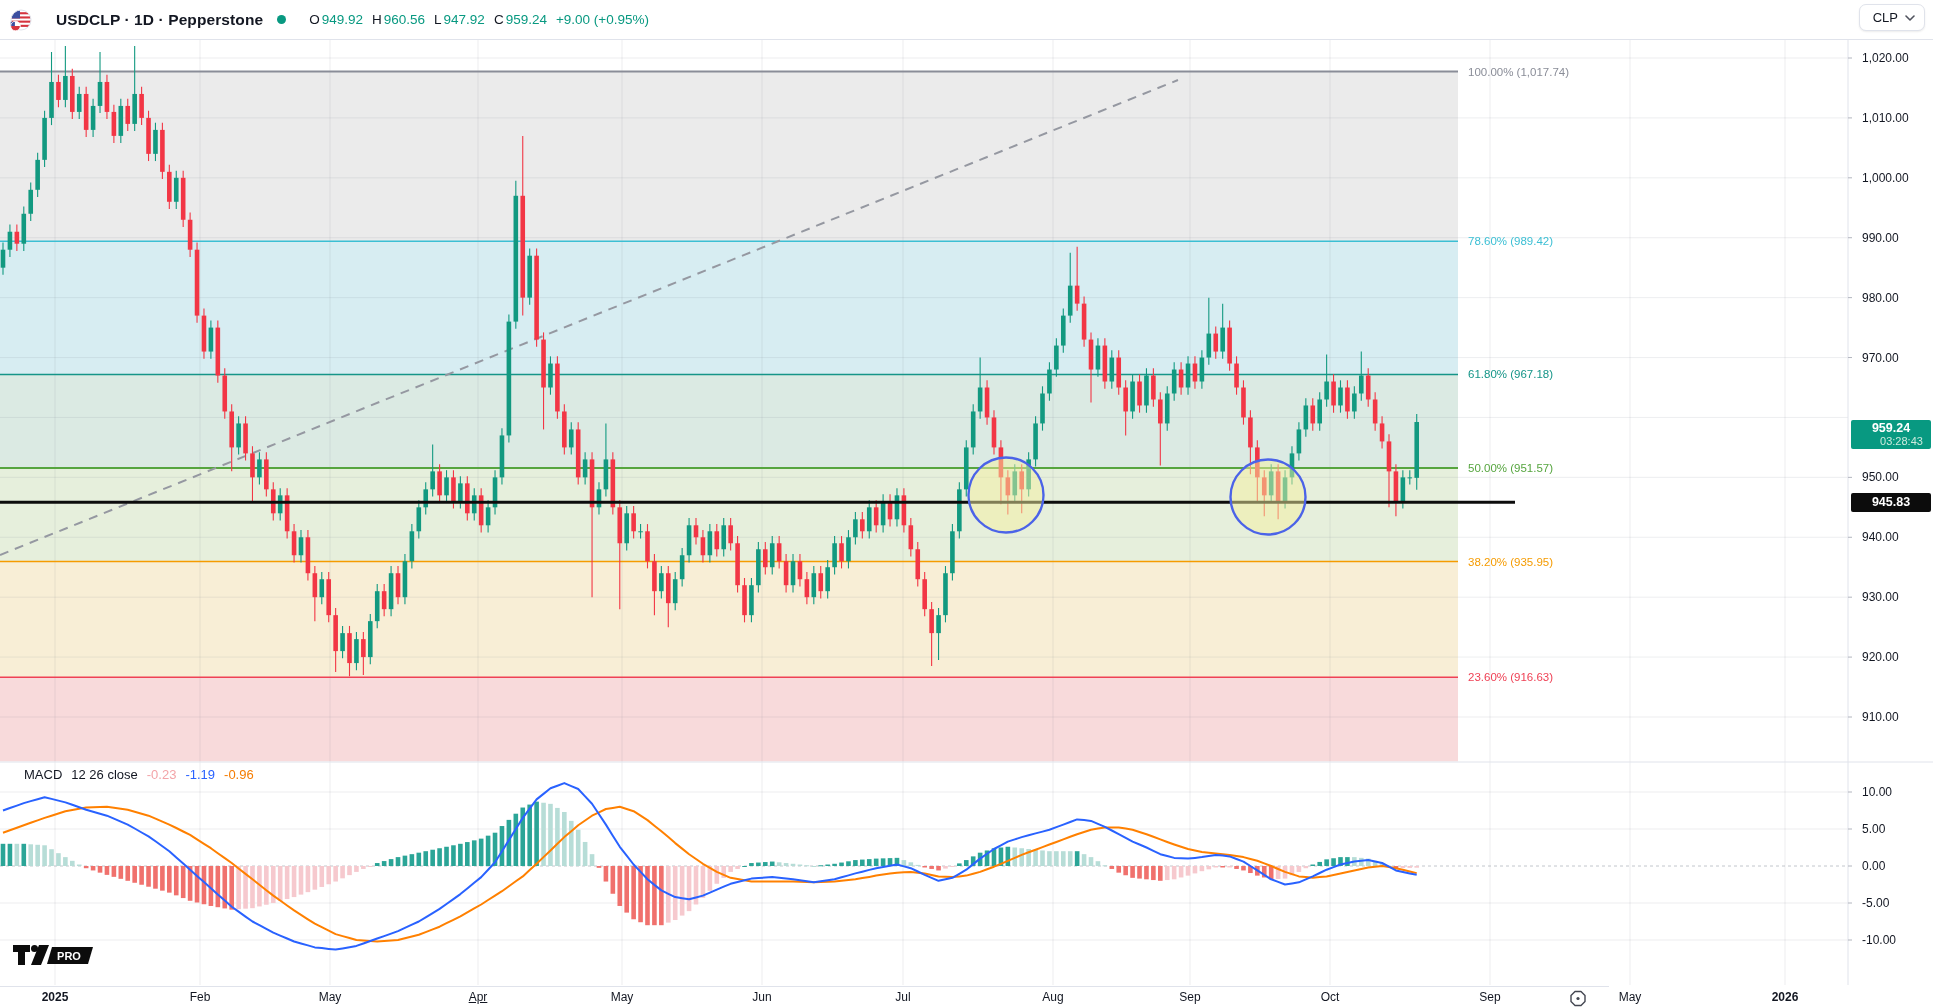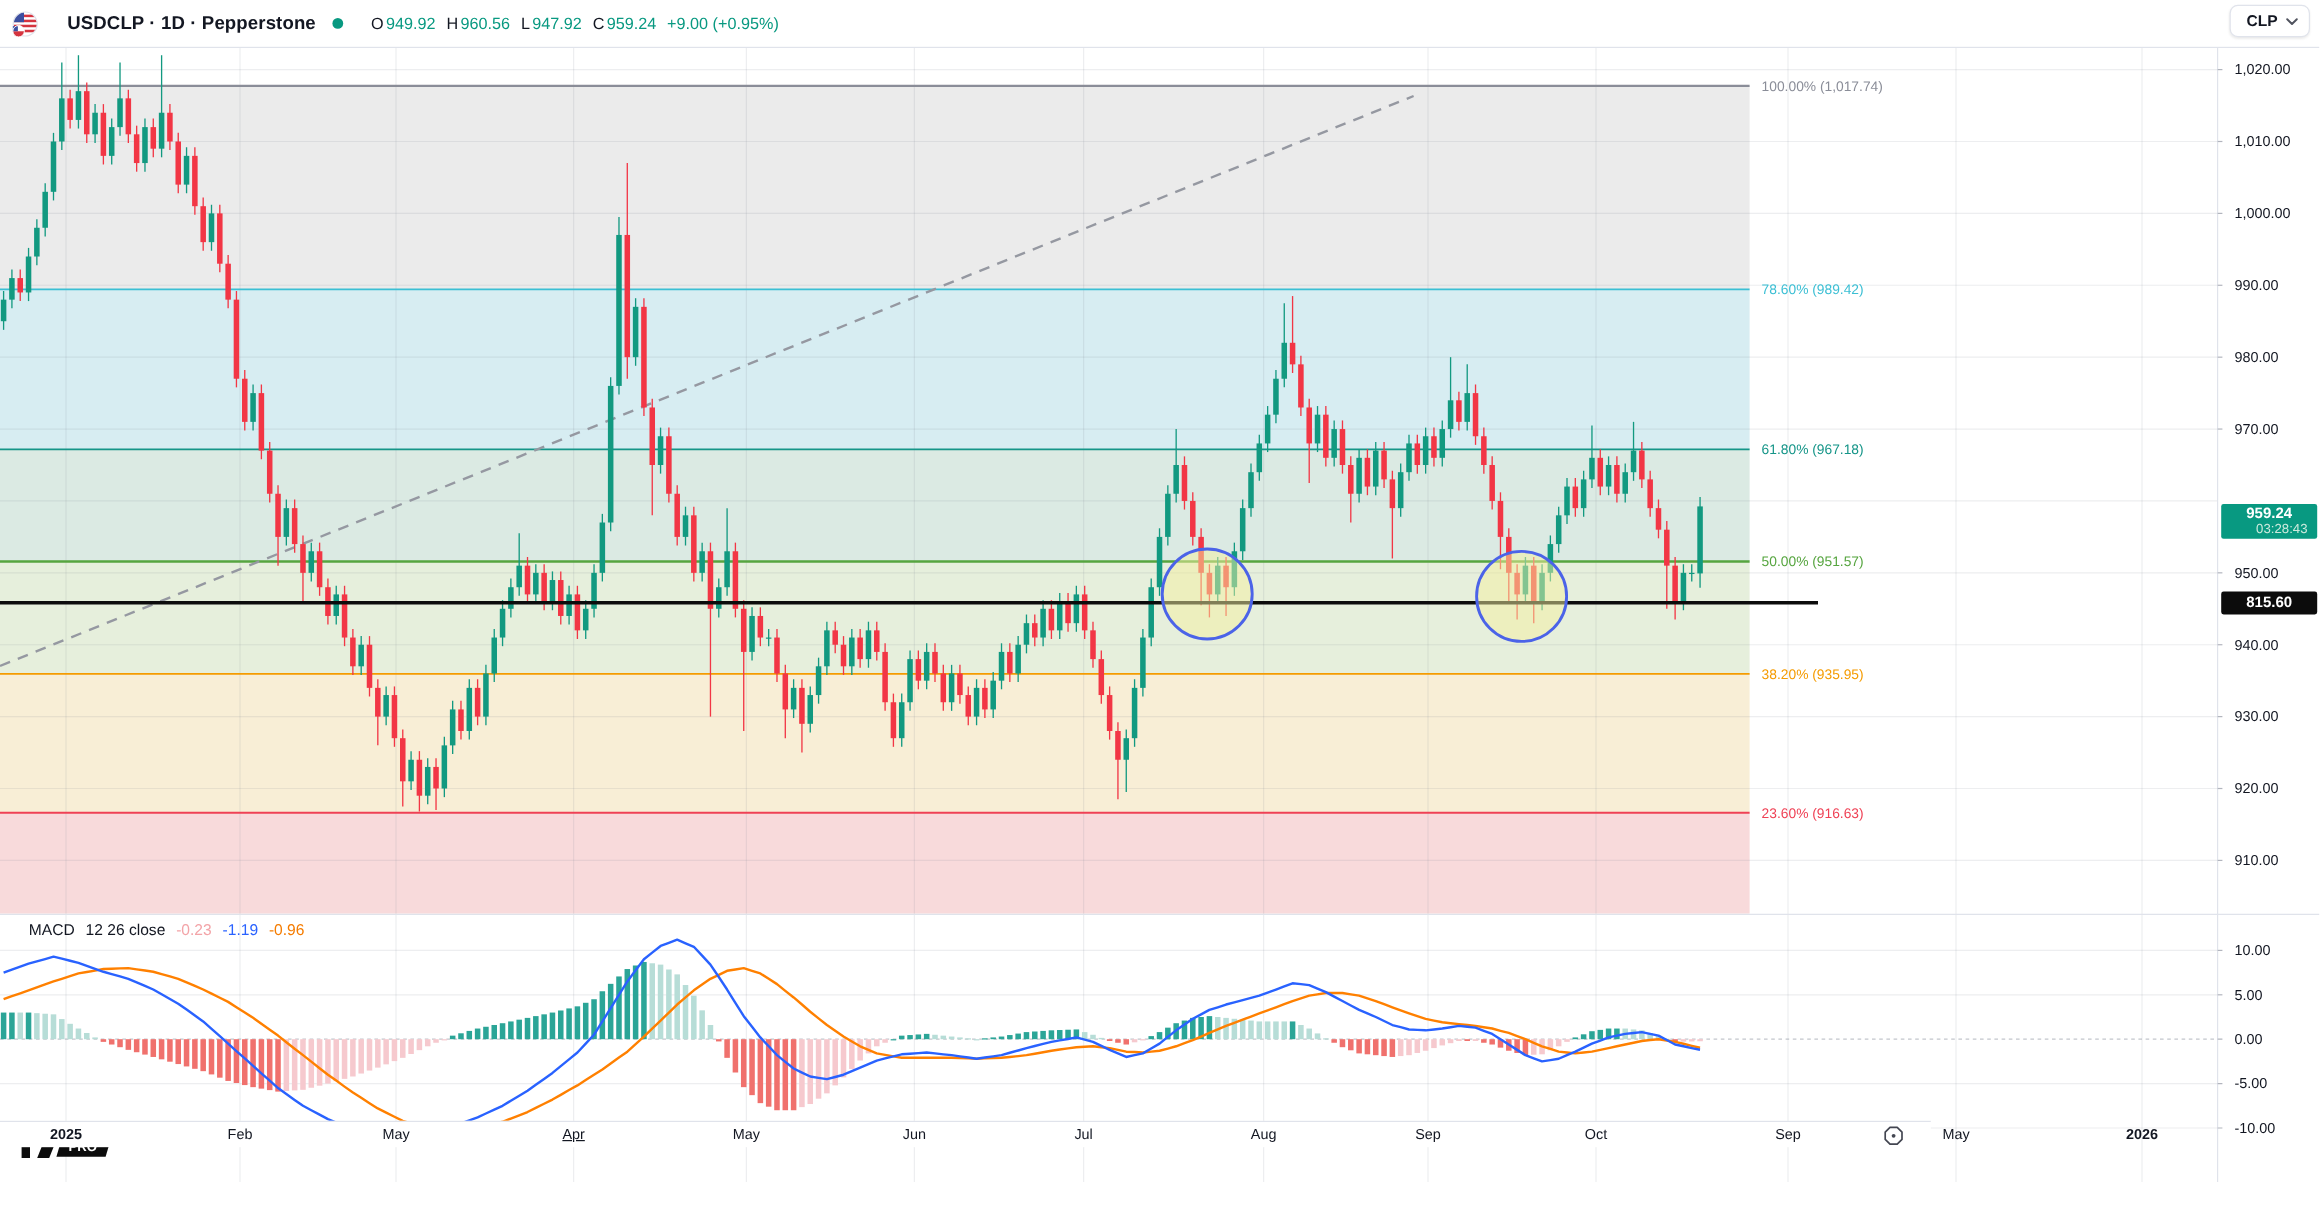--- a/index.html
+++ b/index.html
@@ -15,37 +15,37 @@
   .sym-title { margin-left:24px; font-size:15.5px; font-weight:700; color:#131722; letter-spacing:.1px; }
   .status-dot { width:9px; height:9px; border-radius:50%; background:#089981; margin-left:14px; }
   .ohlc { display:flex; align-items:center; margin-left:14px; font-size:13.5px; }
   .ohlc .lbl { color:#131722; margin-left:9px; }
   .ohlc .val { color:#089981; margin-left:2px; }
   .ohlc .chg { color:#089981; margin-left:9px; }
 
   .clp-btn { position:absolute; right:8px; top:4px; height:27px; padding:0 9px 0 13px;
              background:#fff; border:1px solid #e0e3eb; border-radius:7px;
              box-shadow:0 1px 2px rgba(0,0,0,.08); display:flex; align-items:center; gap:7px;
-             font-size:13px; font-weight:700; color:#131722; cursor:pointer; }
+             font-size:13px; font-weight:400; color:#131722; cursor:pointer; }
 
   .badge { position:absolute; left:1851px; width:80px; z-index:4; border-radius:2px;
            text-align:center; color:#fff; }
   #last-badge { top:420px; height:29px; background:#089981; padding-top:2px; }
   #last-badge .p { font-size:12.5px; font-weight:700; line-height:13px; }
   #last-badge .cd { font-size:11px; line-height:12px; color:#cdeadd;margin-left:21px; }
   #line-badge { top:493px; height:19px; background:#0c0c0c; font-size:12.5px; font-weight:700; line-height:19px; }
 
   .macd-row { position:absolute; left:24px; top:767px; display:flex; gap:9px; align-items:baseline;
               font-size:13px; z-index:4; }
   .macd-row .t { color:#131722; }
   .macd-row .v1 { color:#f3a4a8; }
   .macd-row .v2 { color:#2962ff; }
   .macd-row .v3 { color:#f57c00; }
 
-  .time-axis { position:absolute; left:0; top:934px; width:1609px; height:22px; background:#fff;
+  .time-axis { position:absolute; left:0; top:986px; width:1609px; height:22px; background:#fff;
                border-top:1px solid #e0e3eb; z-index:4; }
   .time-axis span { position:absolute; top:3px; transform:translateX(-50%); font-size:12px; color:#131722; }
   .time-axis span.yr { font-weight:700; }
   .gear { position:absolute; right:14px; top:2px; color:#434651; }
 
   .tv-logo { position:absolute; left:12px; top:942px; z-index:4; }
 </style>
 </head>
 <body>
 
@@ -801,21 +801,21 @@
         <polyline points="1,1 5,5 9,1" fill="none" stroke="#50535e" stroke-width="1.6" stroke-linecap="round" stroke-linejoin="round"></polyline>
       </svg>
     </div>
   </div>
 
   <div class="badge" id="last-badge">
     <div class="p">959.24</div>
     <div class="cd">03:28:43</div>
   </div>
 
-  <div class="badge" id="line-badge">815.60</div>
+  <div class="badge" id="line-badge">945.83</div>
 
   <div class="macd-row">
     <span class="t">MACD</span>
     <span class="t">12 26 close</span>
     <span class="v1">-0.23</span>
     <span class="v2">-1.19</span>
     <span class="v3">-0.96</span>
   </div>
 
   <div class="tv-logo">

